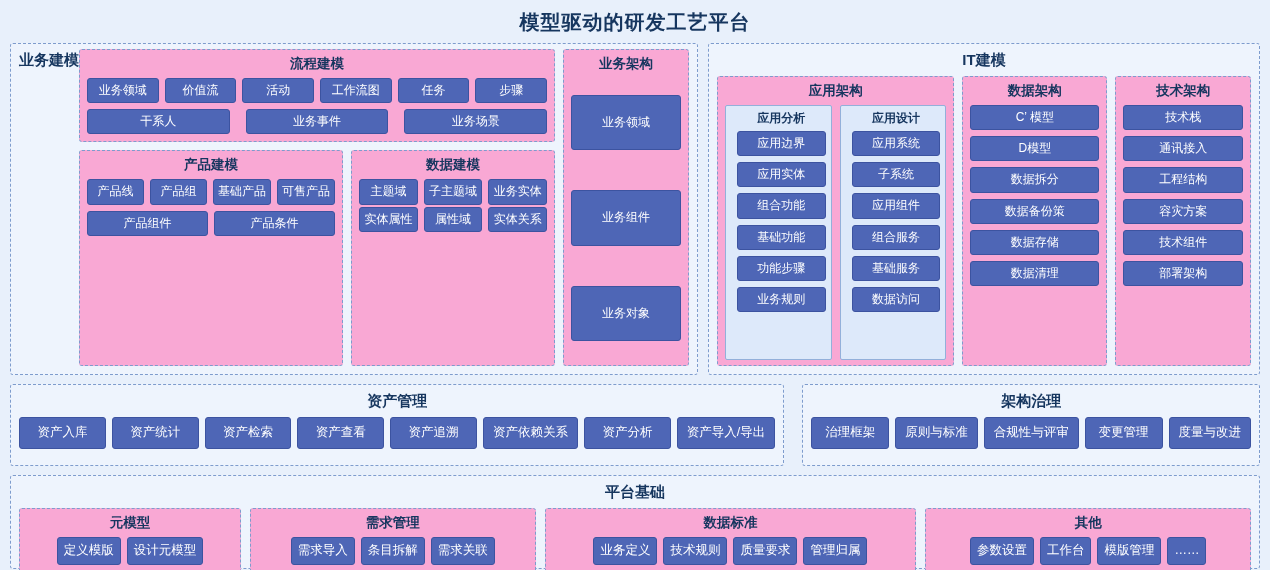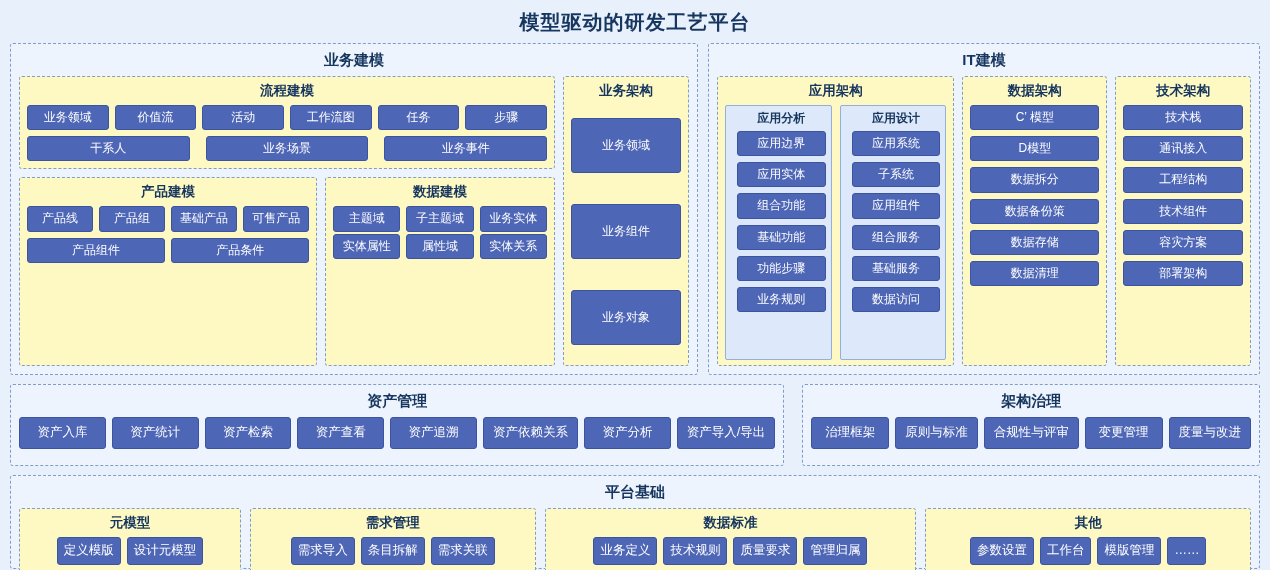--- a/index.html
+++ b/index.html
@@ -41,21 +41,21 @@
   }
   .panel-title {
     text-align: center;
     font-size: 15px;
     font-weight: bold;
     color: #16365f;
     padding: 2px 0 6px 0;
   }
   .subpanel {
     border: 1px dashed #7e9ccd;
-    background: #fef9c3;
+    background: #f9a8d4;
     border-radius: 3px;
     box-sizing: border-box;
     padding: 4px 7px 7px 7px;
   }
   .subpanel-title {
     text-align: center;
     font-size: 13.5px;
     font-weight: bold;
     color: #16365f;
     padding: 1px 0 5px 0;
@@ -91,21 +91,21 @@
     gap: 6px;
     flex-wrap: wrap;
   }
   .chips.col {
     flex-direction: column;
   }
   .grow .chip { flex: 1 1 0; }
 
   
   #top-row { height: 332px; }
-  #business-panel { width: 688px; display: flex; flex-direction: column; }
+  #business-panel { width: 688px; display: flex; flex-direction: row; }
   #it-panel { flex: 1; display: flex; flex-direction: column; }
 
   #business-body { display: flex; gap: 8px; flex: 1; }
   #business-left { flex: 1; display: flex; flex-direction: column; gap: 8px; }
   #flow-panel { flex: 0 0 auto; }
   #lower-left { display: flex; gap: 8px; flex: 1; }
   #product-panel { flex: 1.32; }
   #data-model-panel { flex: 1; }
   #biz-arch-panel { width: 126px; display: flex; flex-direction: column; }
   #biz-arch-panel .chips { flex: 1; justify-content: space-around; }
@@ -154,22 +154,22 @@
             <div class="chips grow">
               <div class="chip">业务领域</div>
               <div class="chip">价值流</div>
               <div class="chip">活动</div>
               <div class="chip">工作流图</div>
               <div class="chip">任务</div>
               <div class="chip">步骤</div>
             </div>
             <div class="chips grow" style="margin-top:6px;gap:16px;">
               <div class="chip">干系人</div>
+              <div class="chip">业务事件</div>
               <div class="chip">业务场景</div>
-              <div class="chip">业务事件</div>
             </div>
           </div>
 
           <div id="lower-left">
 
             <div class="subpanel" id="product-panel">
               <div class="subpanel-title">产品建模</div>
               <div class="chips grow">
                 <div class="chip">产品线</div>
                 <div class="chip">产品组</div>
@@ -254,22 +254,22 @@
             <div class="chip">数据清理</div>
           </div>
         </div>
 
         <div class="subpanel" id="tech-arch-panel">
           <div class="subpanel-title">技术架构</div>
           <div class="chips col">
             <div class="chip">技术栈</div>
             <div class="chip">通讯接入</div>
             <div class="chip">工程结构</div>
+            <div class="chip">容灾方案</div>
             <div class="chip">技术组件</div>
-            <div class="chip">容灾方案</div>
             <div class="chip">部署架构</div>
           </div>
         </div>
       </div>
     </div>
   </div>
 
   <div class="row" id="mid-row">
 
     <div class="panel" id="asset-panel">

